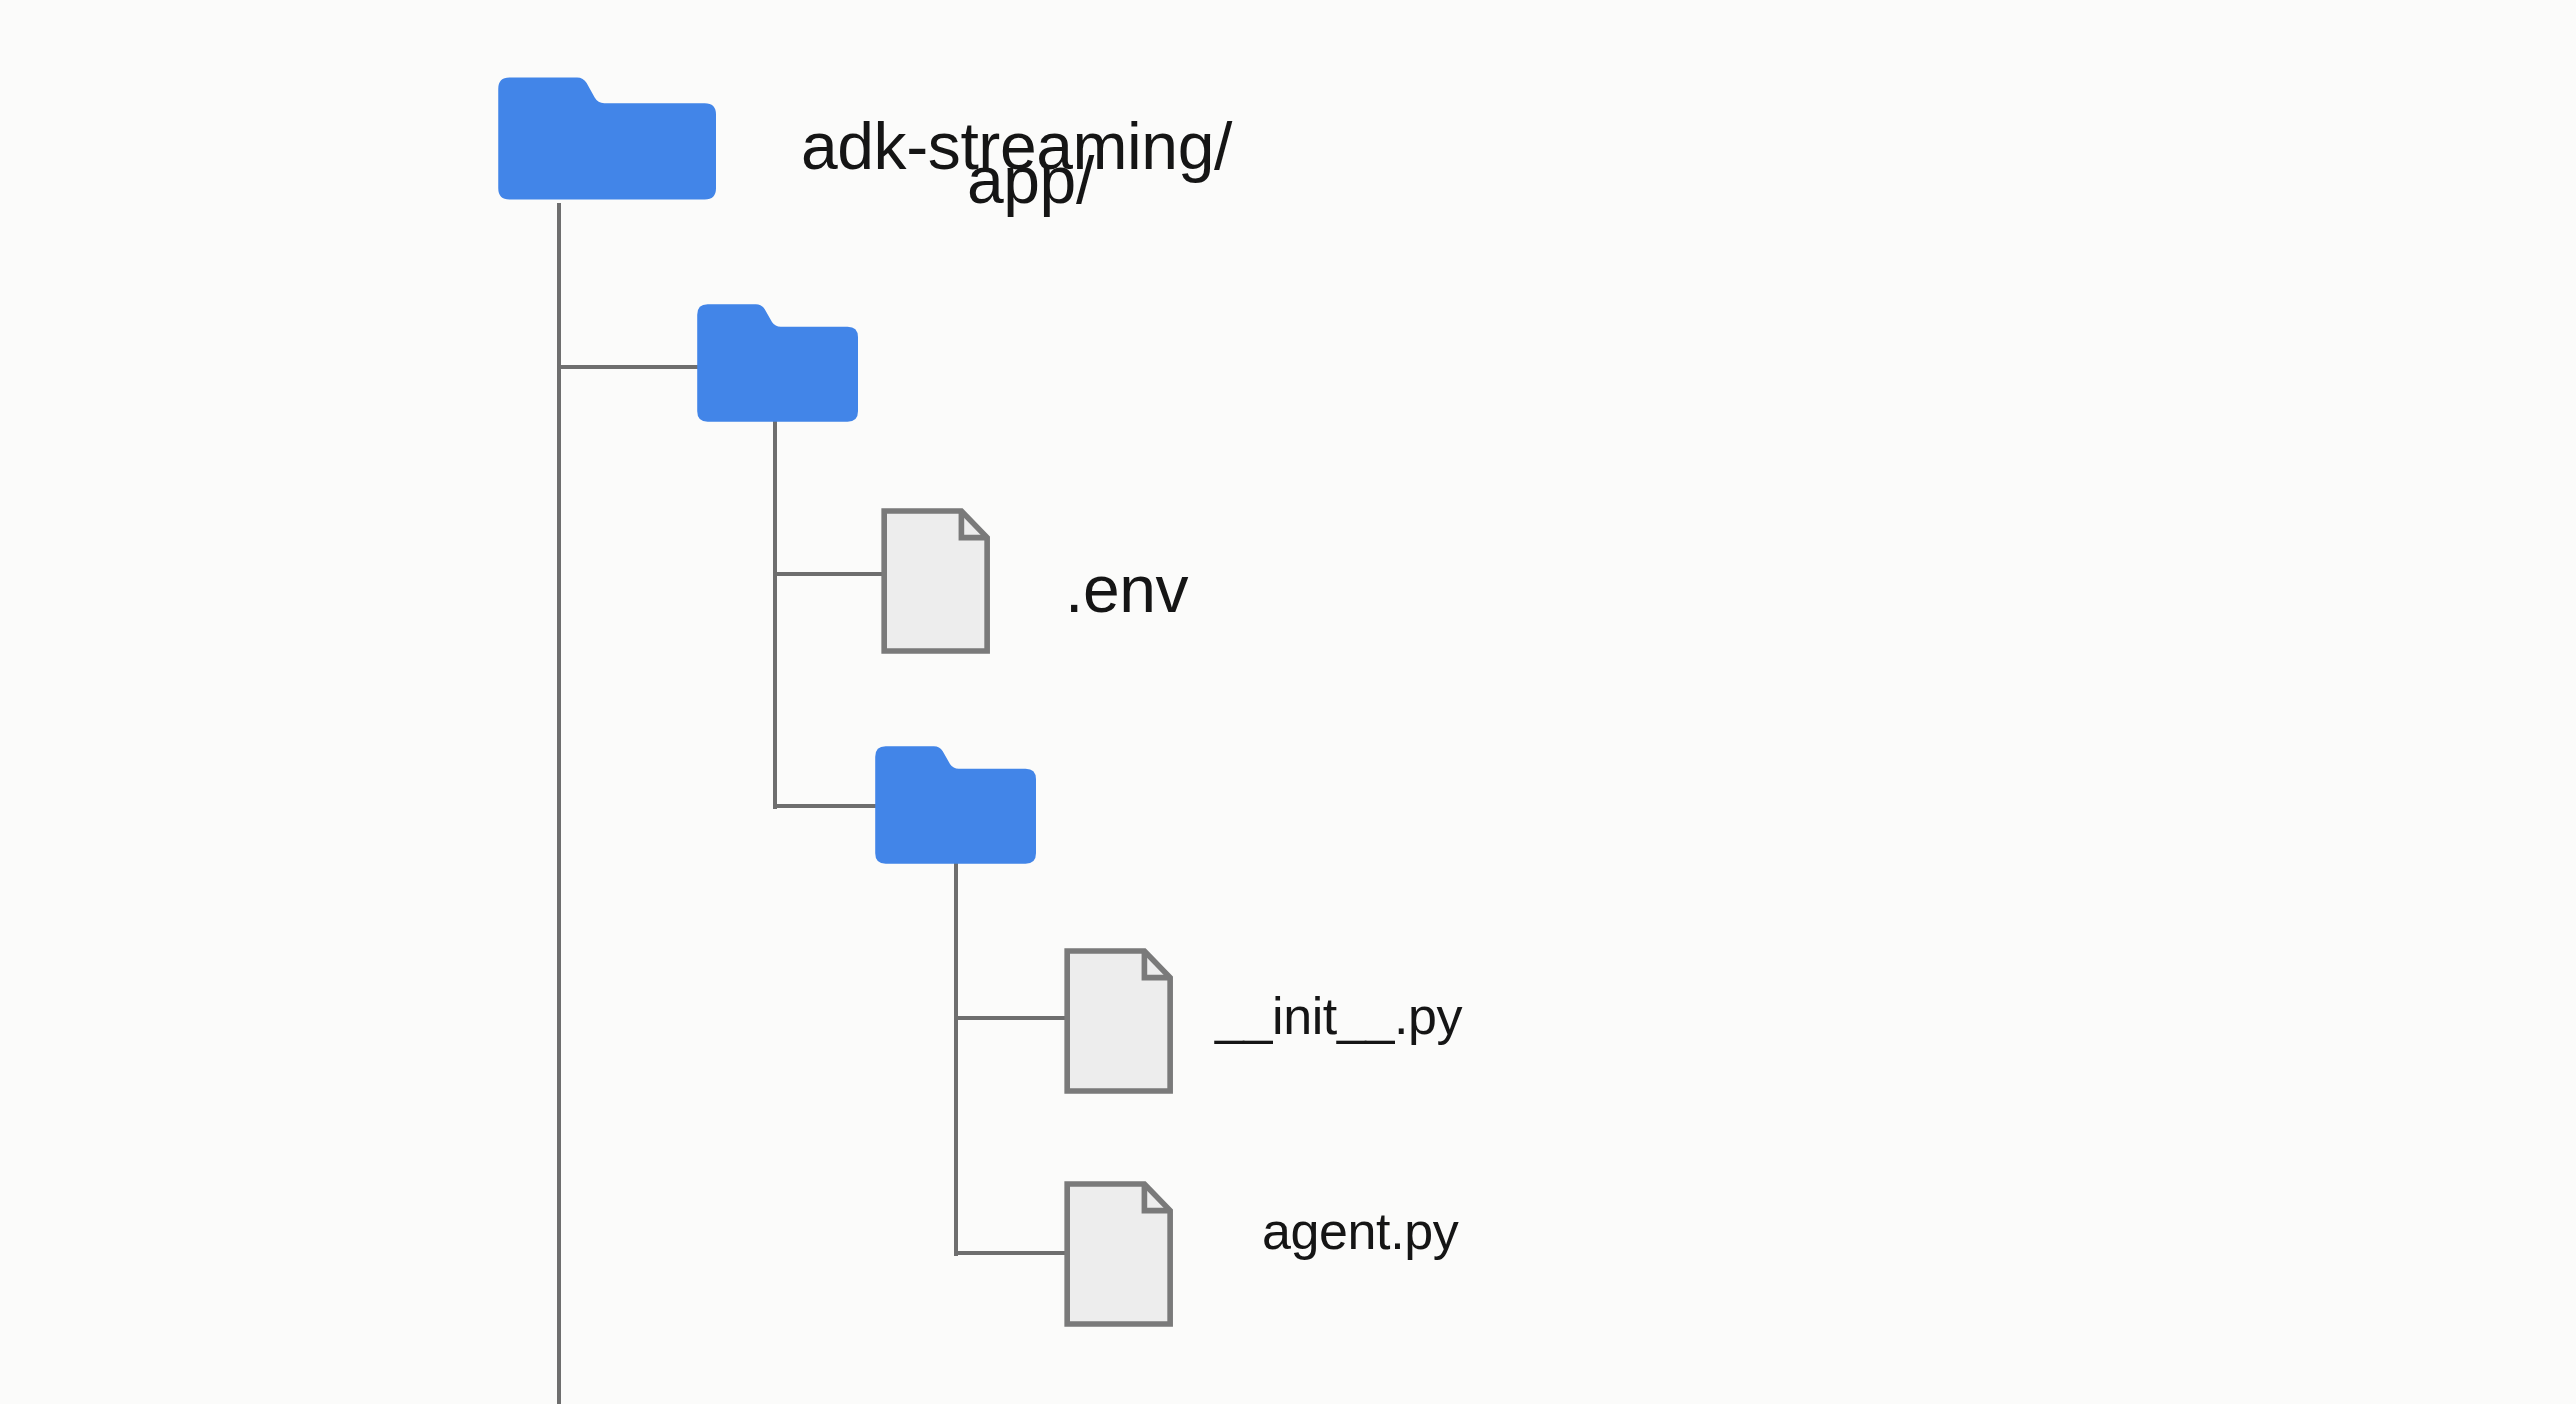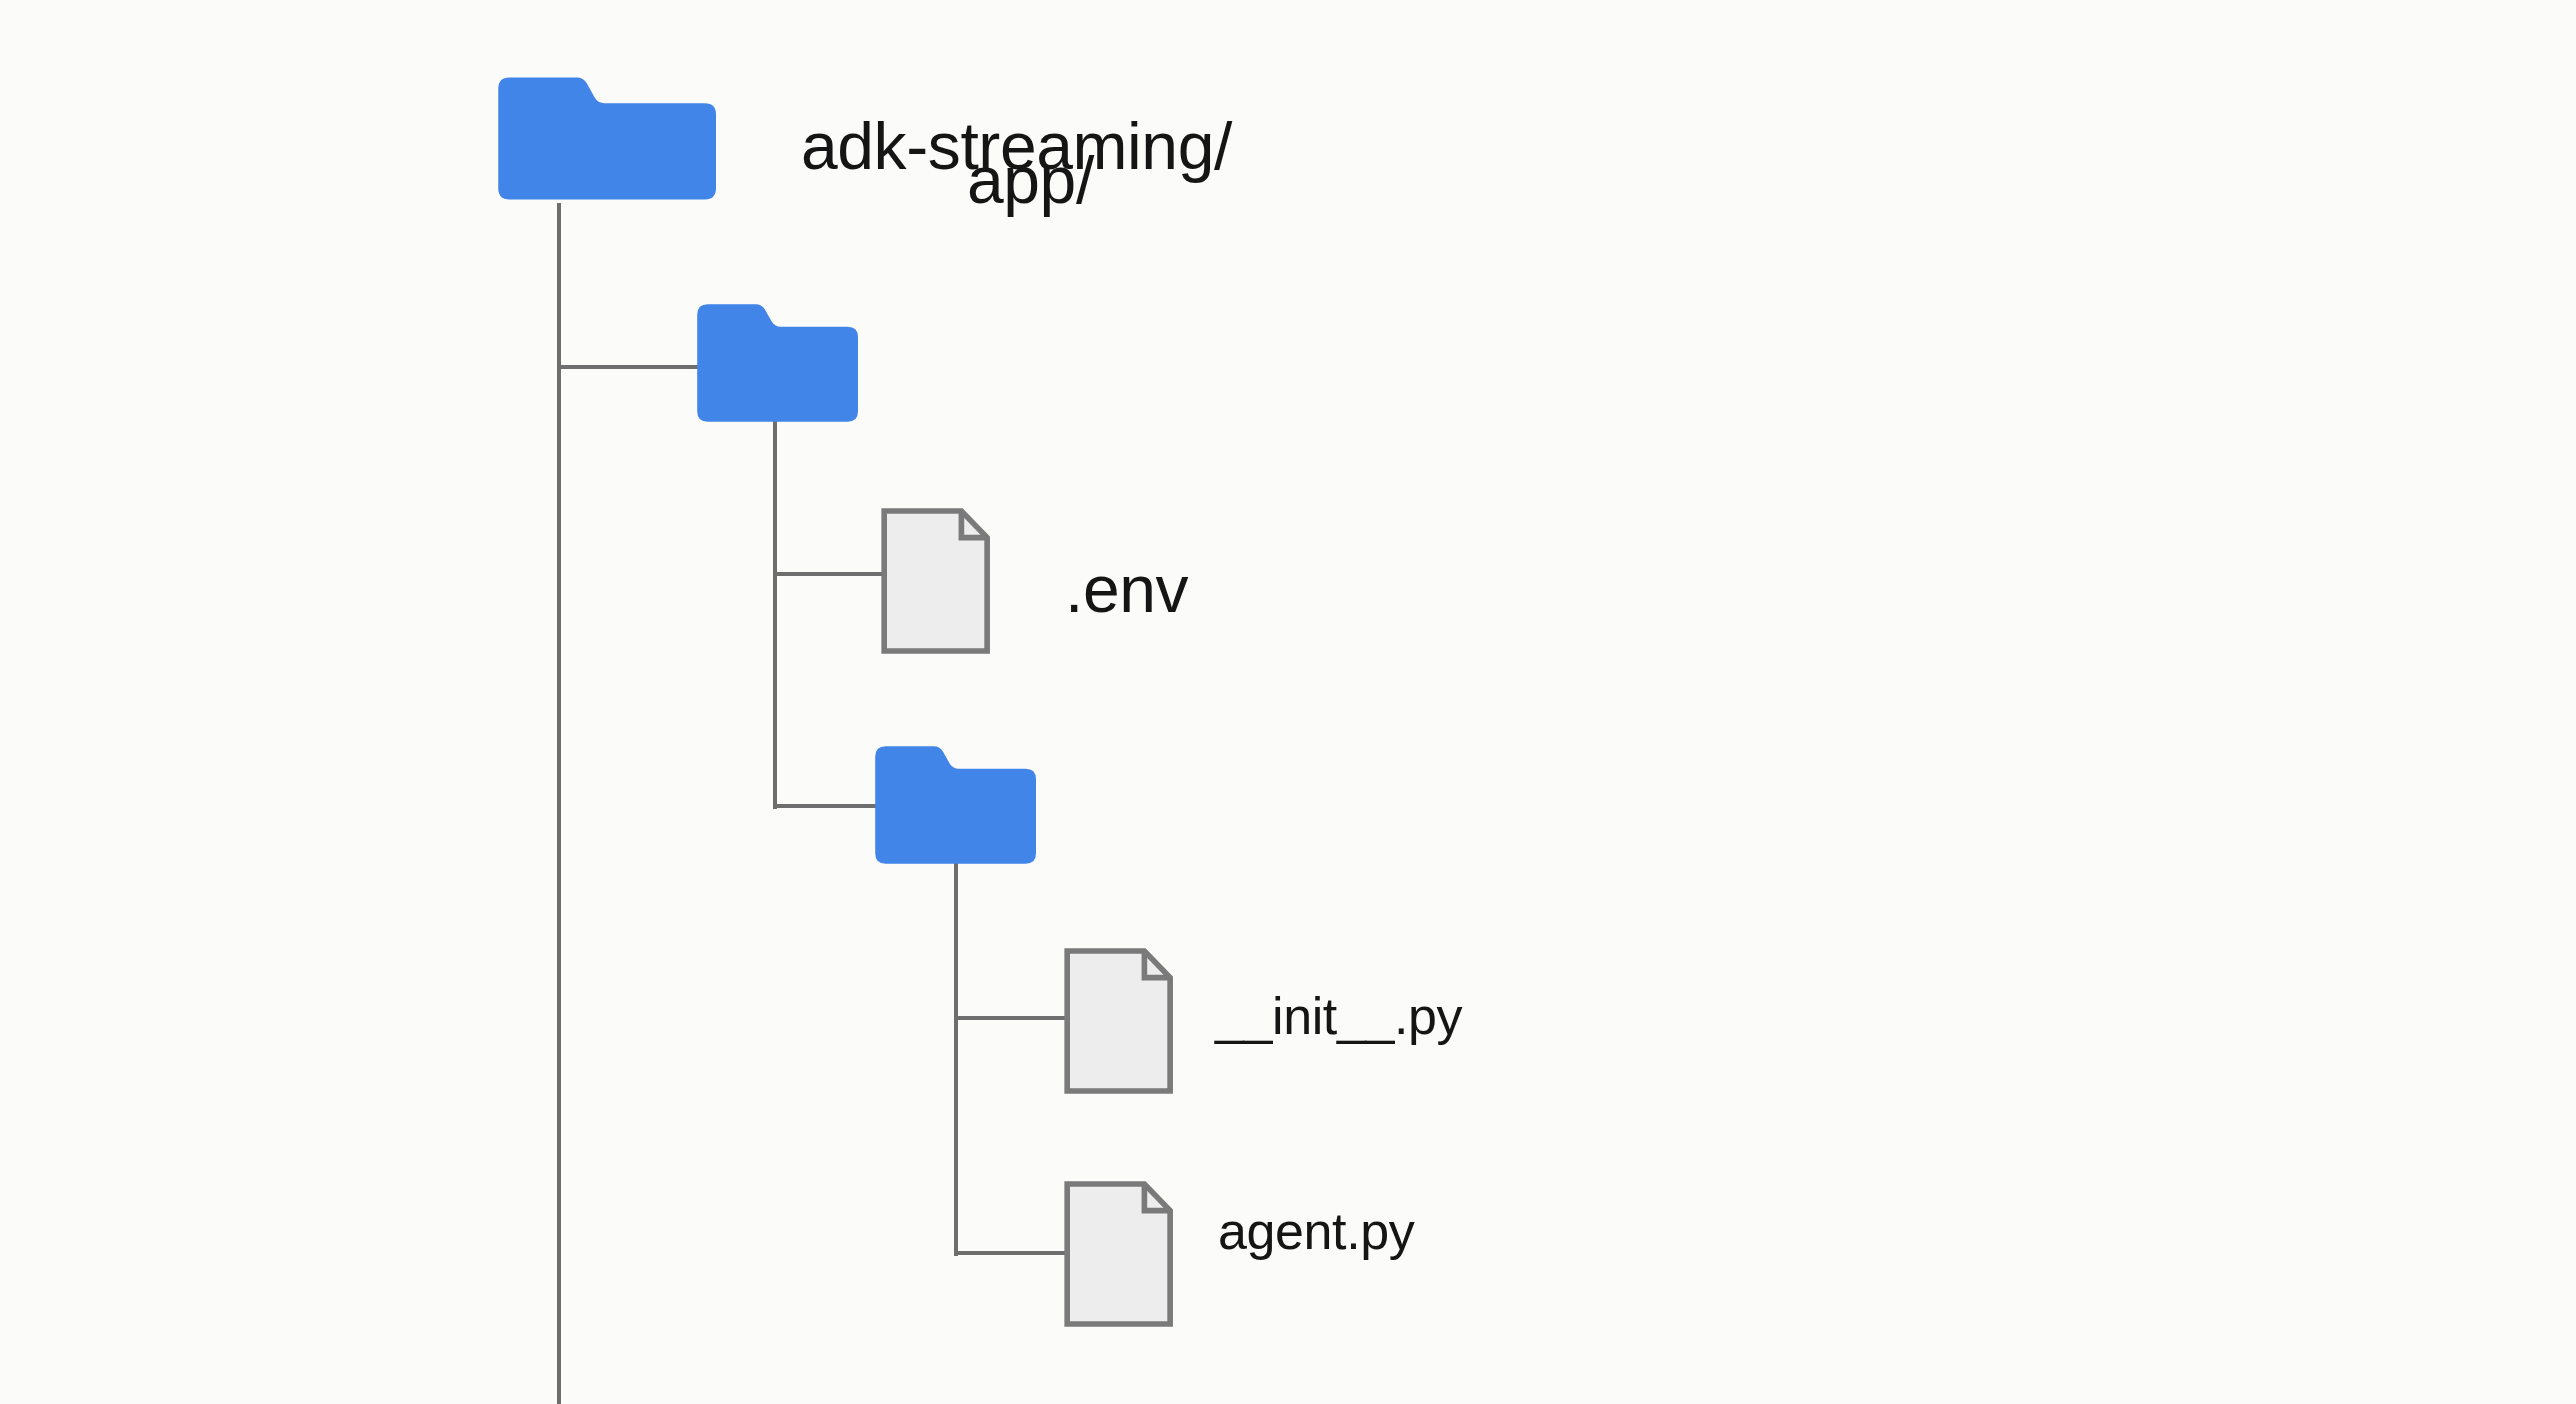--- a/index.html
+++ b/index.html
@@ -113,16 +113,16 @@
     </svg>
   </div>
   <div class="label label-l4" style="left:1215px; top:990px;">__init__.py</div>
 
   <div class="file" style="left:1063px; top:1180px; width:125px; height:148px;">
     <svg width="125" height="148" viewBox="0 0 155 184" aria-hidden="true">
       <path d="M5,5 L101,5 L133,38 L133,179 L5,179 Z" fill="#ededed" stroke="#7a7a7a" stroke-width="7" stroke-linejoin="miter"></path>
       <path d="M101,5 L101,38 L133,38" fill="none" stroke="#7a7a7a" stroke-width="7" stroke-linejoin="miter"></path>
     </svg>
   </div>
-  <div class="label label-l4" style="left:1218px; top:1205px;">agent.py</div>
+  <div class="label label-l4" style="left:1262px; top:1205px;">agent.py</div>
 
 </div>
 
 
 </body></html>

